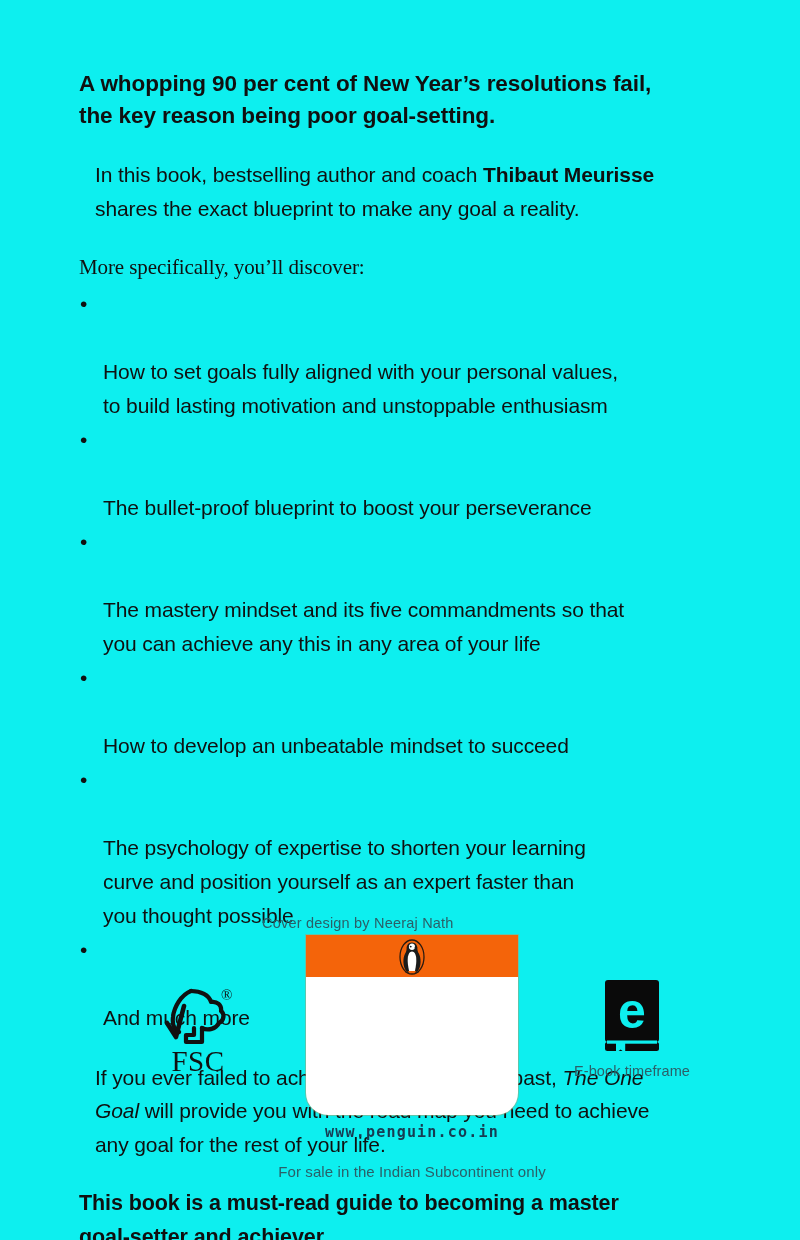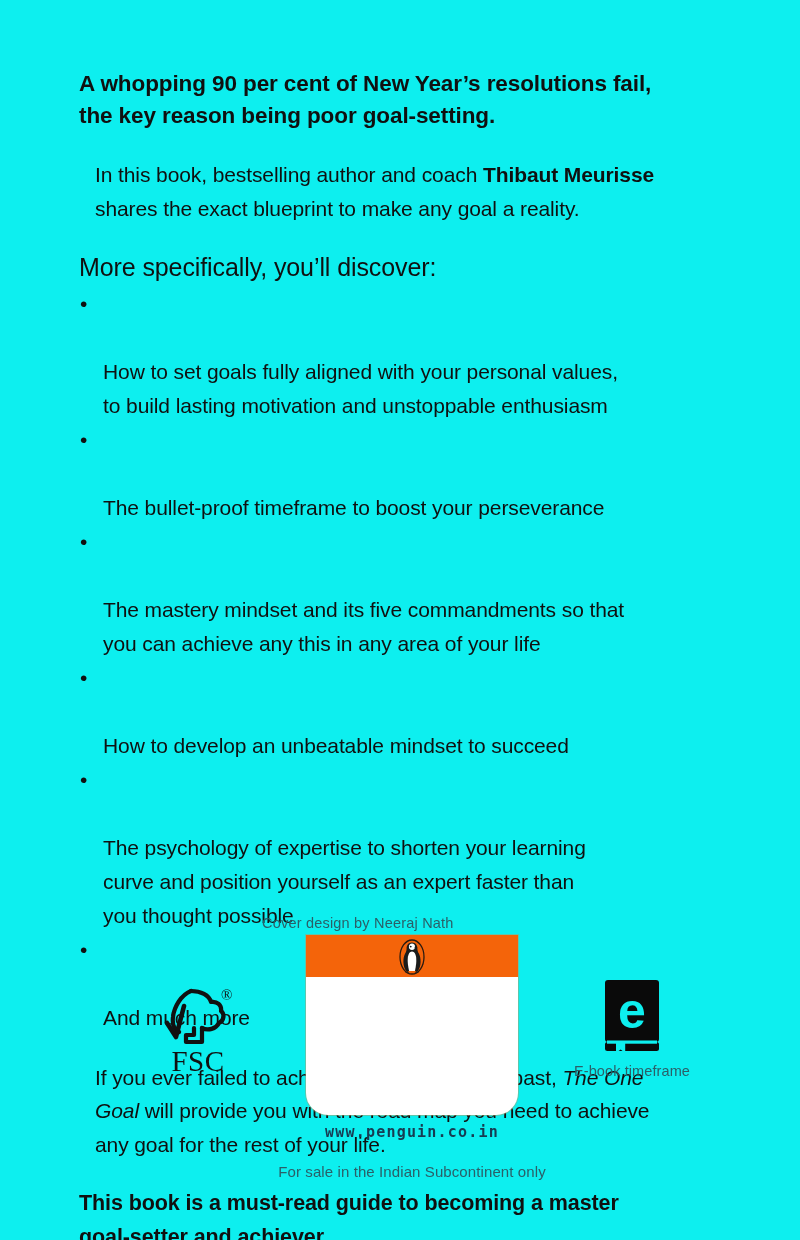--- a/index.html
+++ b/index.html
@@ -42,24 +42,25 @@
     font-size: 21px;
     font-weight: normal;
     line-height: 33.5px;
     letter-spacing: -0.1px;
     margin: 0 0 26px 16px;
     white-space: pre-line;
   }
   .para b { font-weight: bold; }
   .para i { font-style: italic; }
   .lead-in {
-    font-size: 25px;
+    font-size: 21px;
     line-height: 33.5px;
     letter-spacing: -0.1px;
     margin: 8px 0 2px 0;
+    font-family: Liberation Serif, serif;
   }
   ul.bullets {
     list-style: none;
     margin: 0 0 26px 0;
     padding: 0;
   }
   ul.bullets li {
     position: relative;
     padding-left: 24px;
     font-size: 21px;
@@ -197,21 +198,21 @@
     <p class="lead-in">More specifically, you’ll discover:</p>
 
     <ul class="bullets">
       <li>
         <span class="dot">•</span>
         <span>How to set goals fully aligned with your personal values,
 to build lasting motivation and unstoppable enthusiasm</span>
       </li>
       <li>
         <span class="dot">•</span>
-        <span>The bullet-proof timeframe to boost your perseverance</span>
+        <span>The bullet-proof blueprint to boost your perseverance</span>
       </li>
       <li>
         <span class="dot">•</span>
         <span>The mastery mindset and its five commandments so that
 you can achieve any this in any area of your life</span>
       </li>
       <li>
         <span class="dot">•</span>
         <span>How to develop an unbeatable mindset to succeed</span>
       </li>

